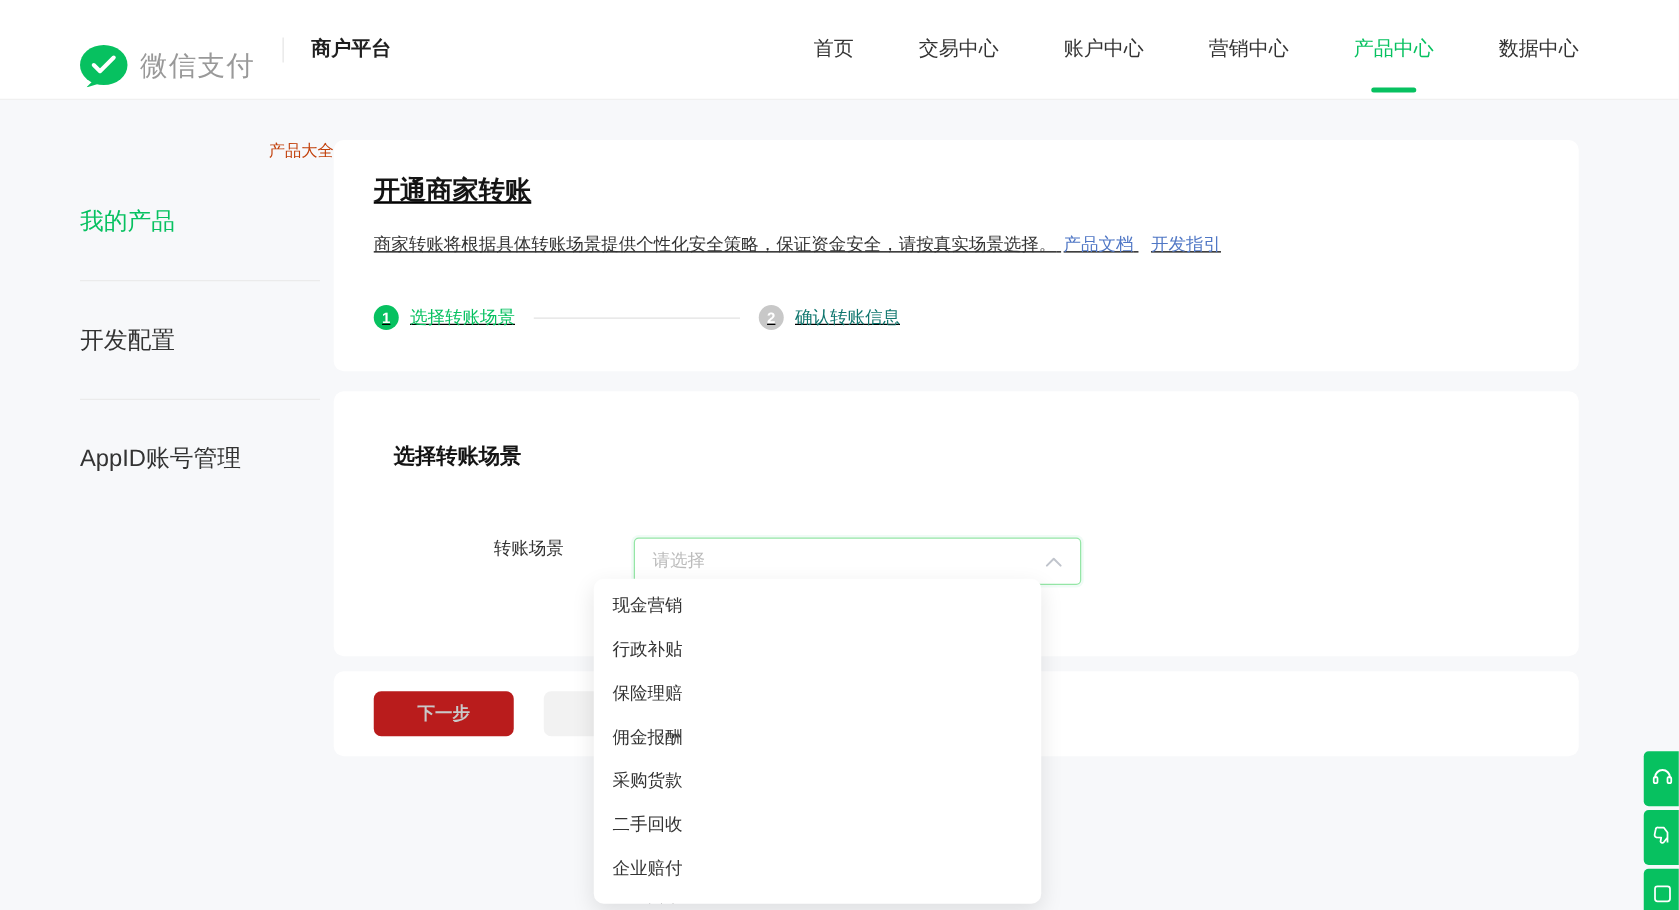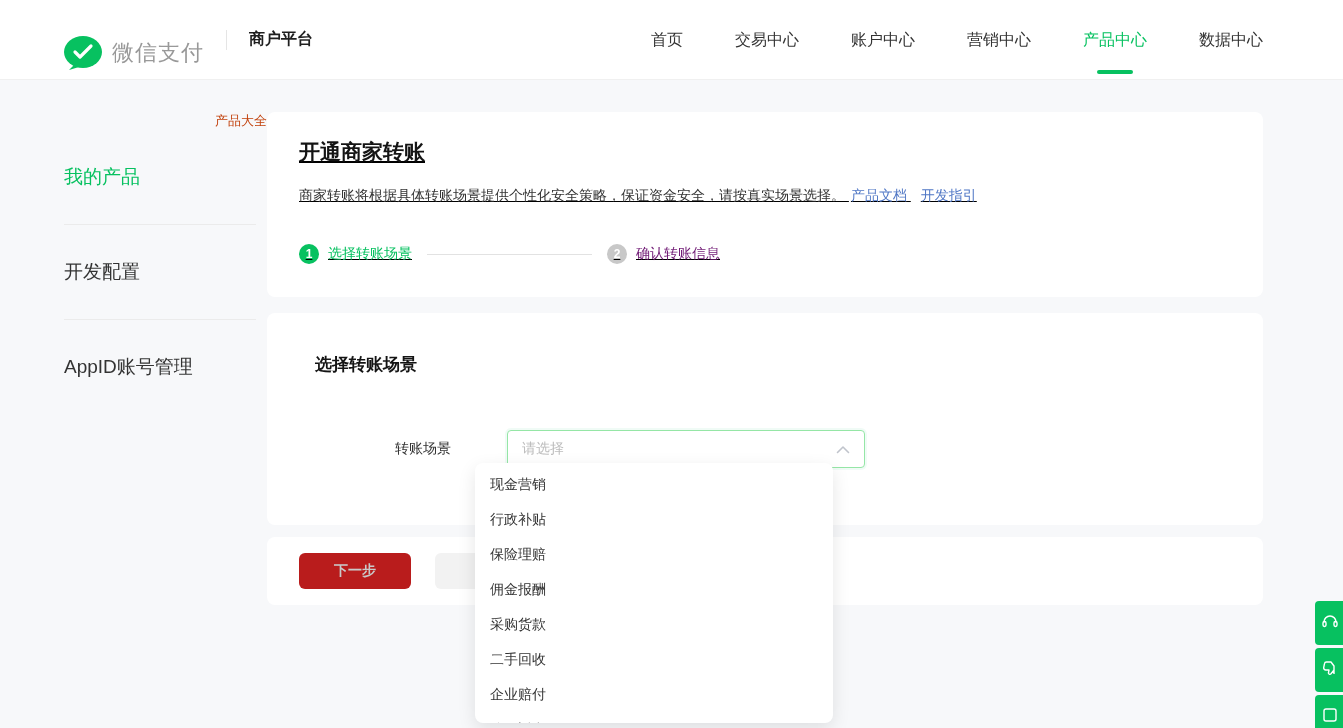--- a/index.html
+++ b/index.html
@@ -72,25 +72,25 @@
   .step { display: flex; align-items: center; }
   .step-circle {
     width: 20px; height: 20px; border-radius: 50%;
     color: #ffffff; font-size: 12px; font-weight: 700;
     display: flex; align-items: center; justify-content: center; margin-right: 9px;
   }
   .step.active .step-circle { background: #07c160; }
   .step.pending .step-circle { background: #c8c8c8; }
   .step-label { font-size: 14px; }
   .step.active .step-label { color: #07c160; }
-  .step.pending .step-label { color: #701a75; }
+  .step.pending .step-label { color: #0f766e; }
   .step-line { width: 165px; height: 1px; background: #e2e2e2; margin: 0 15px; }
 
   .form-title { font-size: 17px; font-weight: 700; color: #141414; padding-left: 16px; }
-  .form-row { display: flex; align-items: center; margin-top: 54px; }
+  .form-row { display: flex; margin-top: 54px; }
   .form-label { font-size: 14px; color: #333333; width: 112px; margin-left: 96px; }
 
   .select-box {
     width: 358px; height: 38px; border: 1px solid #95e6a6; border-radius: 4px;
     background: #ffffff; display: flex; align-items: center; cursor: pointer;
     padding: 0 14px; box-shadow: 0 0 0 2px rgba(7,193,96,0.06);
   }
   .select-placeholder { font-size: 14px; color: #bcbcbc; flex: 1; }
   .select-arrow { display: flex; align-items: center; }
 

